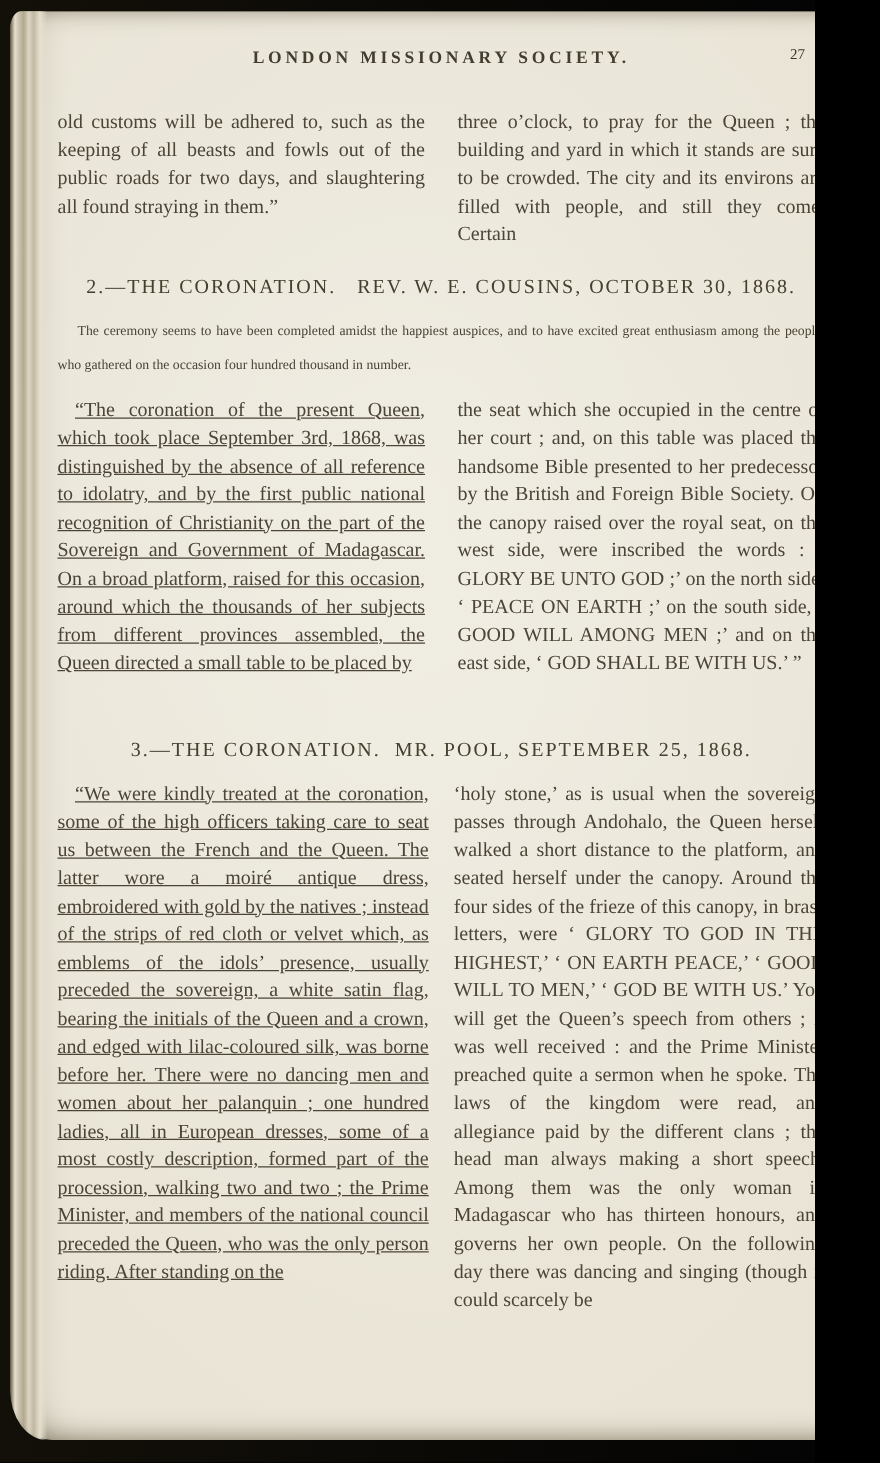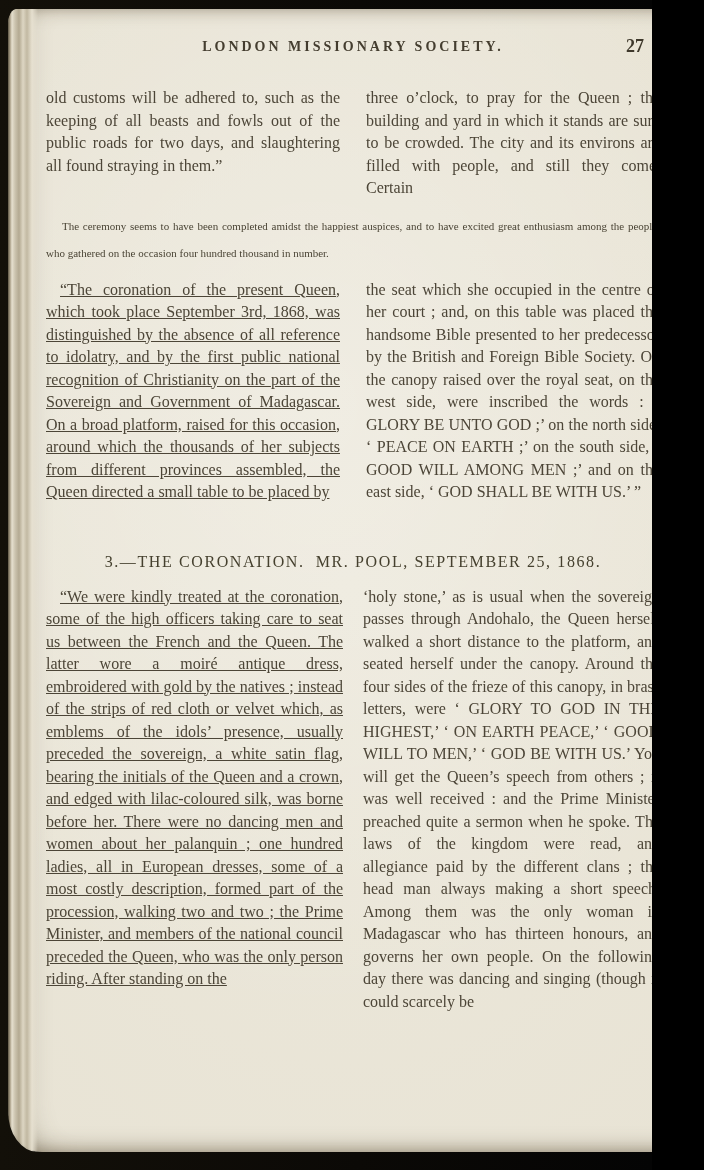--- a/index.html
+++ b/index.html
@@ -28,21 +28,21 @@
       #b2a890 11px,#ded7c4 15px,#c1b8a1 19px,#e7e1d1 24px,
       rgba(230,224,211,0) 30px);
     opacity:.95;
   }
   .content{position:absolute;left:38px;top:24px;width:614px;color:#4c4537;}
   .header{position:relative;height:26px;margin-top:6px;}
   .running-header{
     text-align:center;font-size:14px;letter-spacing:3px;color:#443d2f;
     font-weight:bold;font-variant:small-caps;
   }
-  .folio{position:absolute;right:16px;top:-3px;font-size:18px;font-weight:bold;color:#3e382b;}
+  .folio{position:absolute;right:16px;top:-3px;font-size:12px;font-weight:normal;color:#3e382b;}
   .cols{display:flex;gap:26px;}
   .col{flex:1;font-size:16px;line-height:22.5px;text-align:justify;}
   .col.opening{text-indent:14px;text-decoration:underline;}
   .sec-heading{
     text-align:center;font-size:16px;letter-spacing:1.6px;color:#45402e;
     white-space:pre-wrap;
   }
   .lead{
     font-size:11px;line-height:27px;text-align:justify;text-indent:16px;color:#4a4435;
   }
@@ -71,20 +71,21 @@
       <div class="header">
         <div class="running-header">LONDON MISSIONARY SOCIETY.</div>
         <div class="folio">27</div>
       </div>
 
       <div class="cols mt-first">
         <div class="col">old customs will be adhered to, such as the keeping of all beasts and fowls out of the public roads for two days, and slaughtering all found straying in them.”</div>
         <div class="col">three o’clock, to pray for the Queen ; the building and yard in which it stands are sure to be crowded.  The city and its environs are filled with people, and still they come.  Certain</div>
       </div>
 
+      <div class="sec-heading mt-h2">2.—THE CORONATION.   REV. W. E. COUSINS, OCTOBER 30, 1868.</div>
 
       <div class="lead mt-lead">The ceremony seems to have been completed amidst the happiest auspices, and to have excited great enthusiasm among the people, who gathered on the occasion four hundred thousand in number.</div>
 
       <div class="cols mt-cols2">
         <div class="col opening">“The coronation of the present Queen, which took place September 3rd, 1868, was distinguished by the absence of all reference to idolatry, and by the first public national recognition of Christianity on the part of the Sovereign and Government of Madagascar.  On a broad platform, raised for this occasion, around which the thousands of her subjects from different provinces assembled, the Queen directed a small table to be placed by</div>
         <div class="col">the seat which she occupied in the centre of her court ; and, on this table was placed the handsome Bible presented to her predecessor by the British and Foreign Bible Society.  On the canopy raised over the royal seat, on the west side, were inscribed the words : ‘ GLORY BE UNTO GOD ;’ on the north side, ‘ PEACE ON EARTH ;’ on the south side, ‘ GOOD WILL AMONG MEN ;’ and on the east side, ‘ GOD SHALL BE WITH US.’ ”</div>
       </div>
 
       <div class="sec-heading mt-h3">3.—THE CORONATION.  MR. POOL, SEPTEMBER 25, 1868.</div>
 

